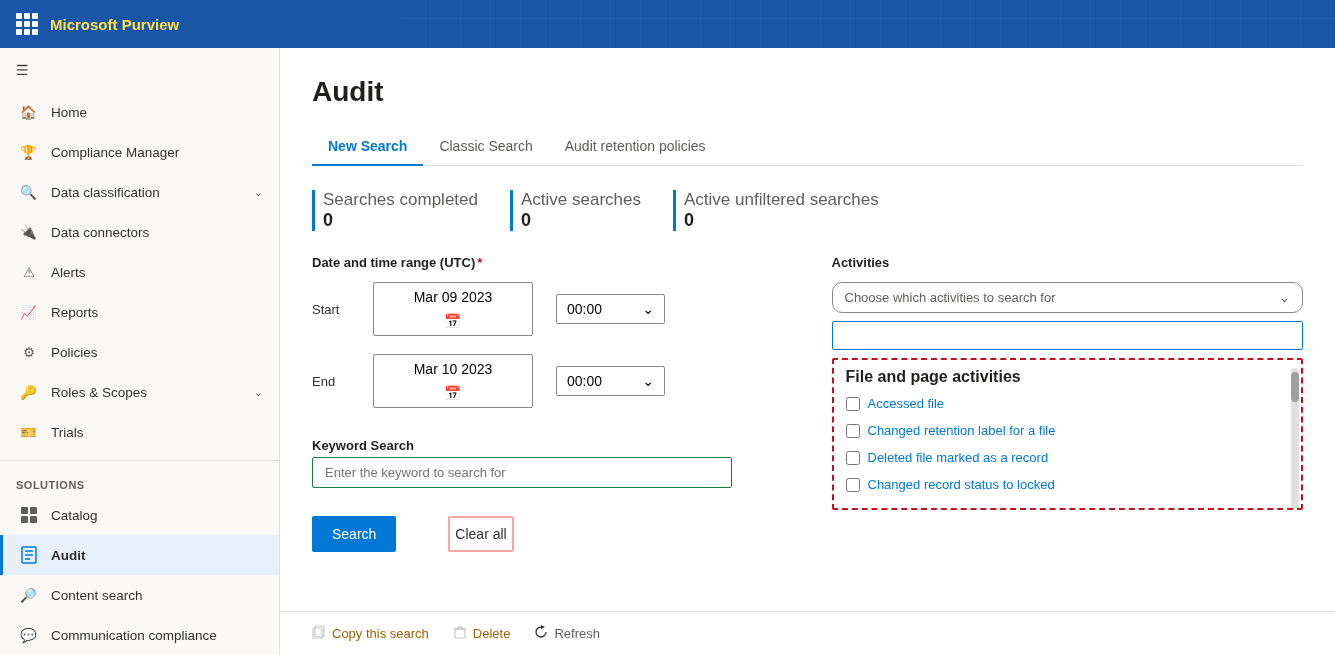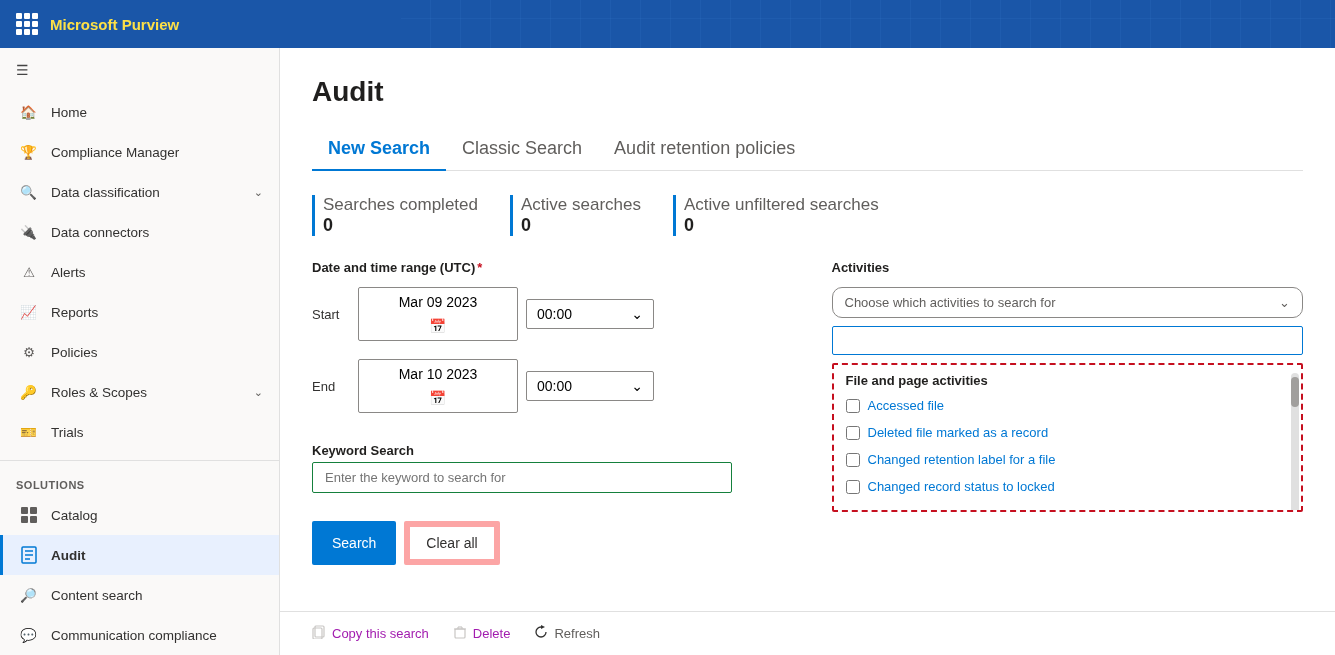--- a/index.html
+++ b/index.html
@@ -97,21 +97,21 @@
       color: #201f1e;
       margin-bottom: 20px;
     }
 
     
     .tabs { display: flex; gap: 0; border-bottom: 1px solid #e0e0e0; margin-bottom: 24px; }
     .tab {
       padding: 10px 16px;
       cursor: pointer;
       color: #605e5c;
-      font-size: 18px;
+      font-size: 14px;
       border-bottom: 2px solid transparent;
       margin-bottom: -1px;
     }
     .tab.active {
       color: #0078d4;
       border-bottom: 2px solid #0078d4;
       font-weight: 600;
     }
 
     
@@ -119,21 +119,21 @@
     .stat-item { display: flex; flex-direction: column; border-left: 3px solid #0078d4; padding-left: 8px; }
     .stat-label { font-size: 17px; color: #605e5c; }
     .stat-value { font-size: 18px; font-weight: 600; color: #201f1e; }
 
     
     .form-grid { display: grid; grid-template-columns: 1fr 1fr; gap: 24px 48px; }
     .form-section { display: flex; flex-direction: column; gap: 8px; }
     .form-label { font-size: 13px; font-weight: 600; color: #201f1e; margin-bottom: 4px; }
     .required-star { color: #c50f1f; margin-left: 2px; }
 
-    .date-row { display: flex; align-items: center; gap: 8px; margin-bottom: 10px; }
+    .date-row { display: flex; align-items: center; gap: 23px; margin-bottom: 10px; }
     .date-prefix { font-size: 13px; color: #323130; width: 38px; }
     .date-input {
       display: flex;
       align-items: center;
       border: 1px solid #8a8886;
       border-radius: 2px;
       background: white;
       padding: 6px 10px;
       gap: 8px;
       width: 160px;
@@ -141,21 +141,21 @@
       flex-direction: column;
     }
     .time-select {
       display: flex;
       align-items: flex-end;
       border: 1px solid #8a8886;
       border-radius: 2px;
       background: white;
       padding: 6px 10px;
       gap: 8px;
-      width: 128px;
+      width: 109px;
       cursor: pointer;
       justify-content: space-between;
     }
 
     .keyword-input {
       border: 1px solid #15803d;
       border-radius: 2px;
       padding: 7px 12px;
       font-size: 13px;
       color: #a19f9d;
@@ -170,25 +170,26 @@
       color: white;
       border: none;
       padding: 8px 20px;
       border-radius: 2px;
       font-size: 14px;
       cursor: pointer;
     }
     .btn-secondary {
       background: white;
       color: #323130;
-      border: 6px solid #fca5a5;
-      padding: 8px 16px;
+      border: 2px solid #fca5a5;
+      padding: 8px 5px;
       border-radius: 2px;
       font-size: 14px;
       cursor: pointer;
+      margin-left: 44px;
     }
 
     
     .activities-panel { display: flex; flex-direction: column; gap: 8px; }
     .activities-label { font-size: 13px; font-weight: 600; color: #201f1e; margin-bottom: 4px; }
     .activities-select {
       border: 1px solid #8a8886;
       border-radius: 10px;
       padding: 7px 12px;
       font-size: 13px;
@@ -212,21 +213,21 @@
     .activities-dropdown {
       border: 2px dashed #c50f1f;
       border-radius: 2px;
       background: white;
       max-height: 240px;
       overflow: hidden;
       position: relative;
     }
     .dropdown-category {
       padding: 8px 12px 4px;
-      font-size: 13px;
+      font-size: 16px;
       font-weight: 700;
       color: #201f1e;
       background: white;
     }
     .dropdown-item {
       display: flex;
       align-items: center;
       gap: 8px;
       padding: 6px 12px;
       font-size: 13px;
@@ -262,21 +263,21 @@
       gap: 24px;
     }
     .bottom-action {
       display: flex;
       align-items: center;
       gap: 6px;
       color: #605e5c;
       font-size: 13px;
       cursor: pointer;
     }
-    .bottom-action.disabled { color: #a21caf; cursor: not-allowed; }
+    .bottom-action.disabled { color: #a16207; cursor: not-allowed; }
 
     
     .dropdown-hscroll {
       height: 10px;
       background: #f3f2f1;
       border-top: 1px solid #e0e0e0;
       display: flex;
       align-items: center;
       padding: 0 2px;
     }
@@ -464,25 +465,25 @@
           <div class="activities-dropdown">
             <div style="display:flex; height:100%;">
               <div style="flex:1; overflow:hidden;">
                 <div class="dropdown-category">File and page activities</div>
                 <div class="dropdown-item">
                   <input type="checkbox" style="">
                   <span>Accessed file</span>
                 </div>
                 <div class="dropdown-item">
                   <input type="checkbox" style="">
-                  <span>Deleted file marked as a record</span>
+                  <span>Changed retention label for a file</span>
                 </div>
                 <div class="dropdown-item">
                   <input type="checkbox" style="">
-                  <span>Changed retention label for a file</span>
+                  <span>Deleted file marked as a record</span>
                 </div>
                 <div class="dropdown-item">
                   <input type="checkbox" style="">
                   <span>Changed record status to locked</span>
                 </div>
               </div>
               <div class="dropdown-scrollbar">
                 <div class="dropdown-scrollbar-thumb"></div>
               </div>
             </div>

